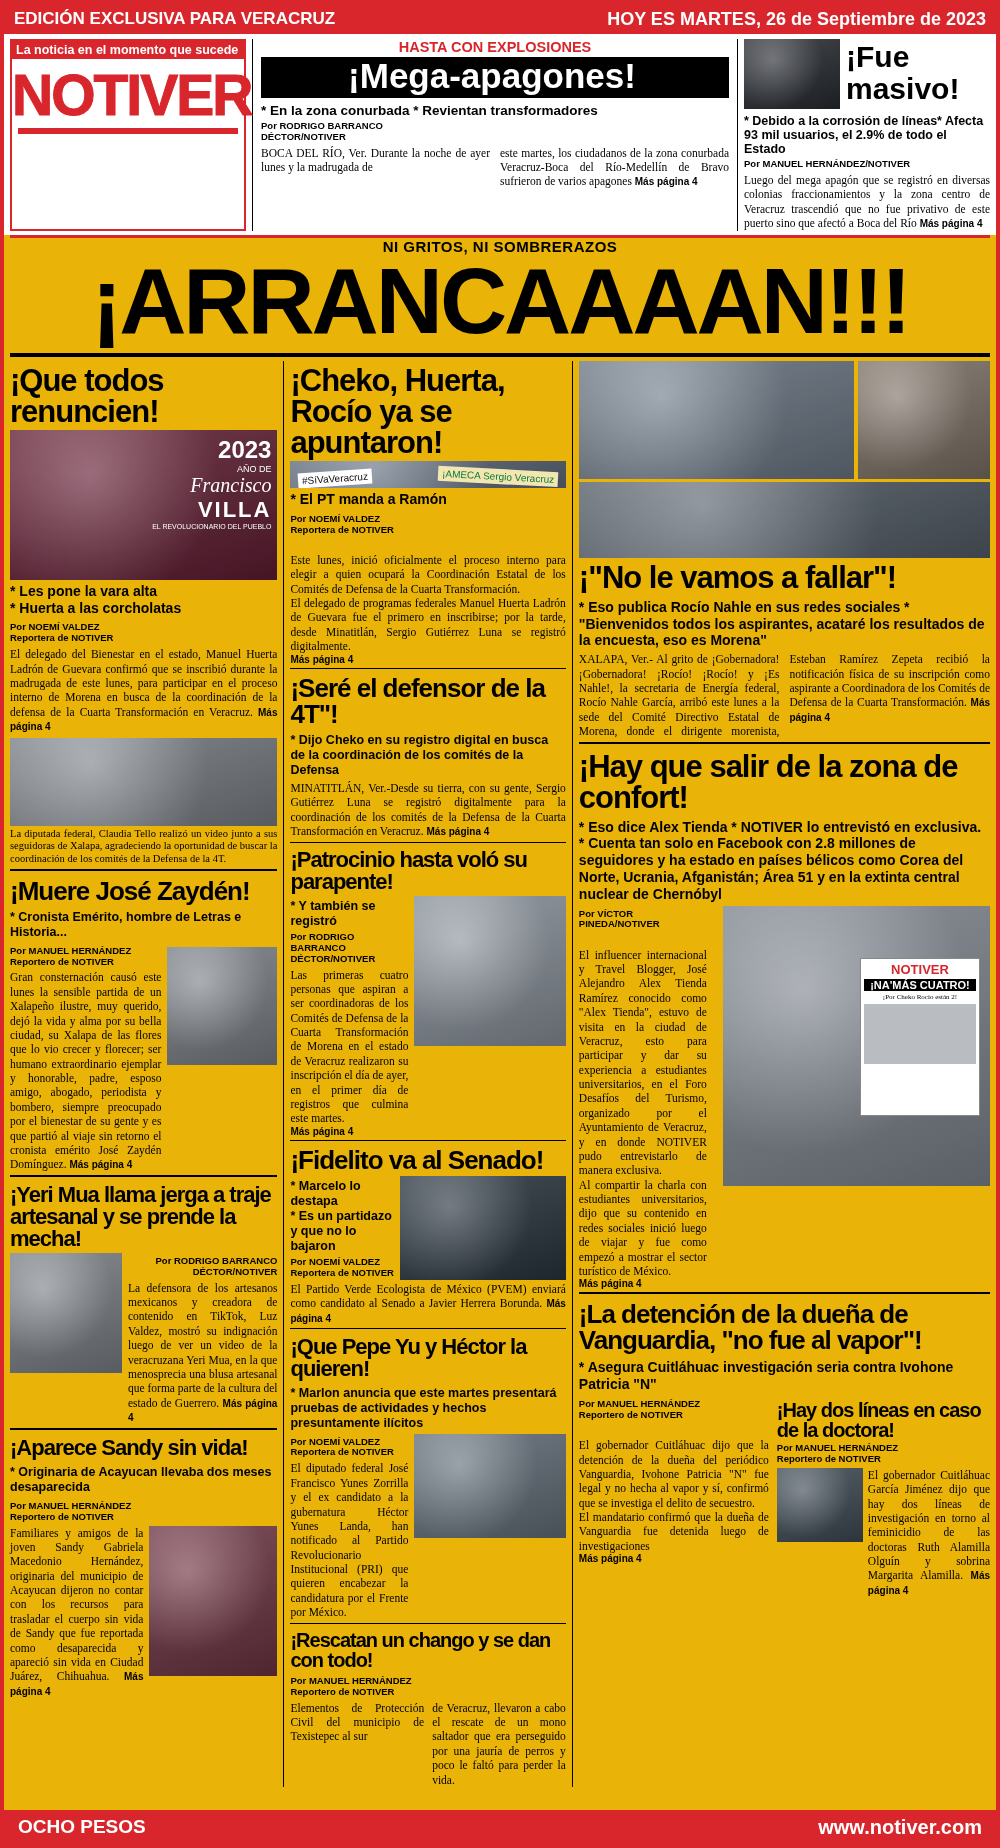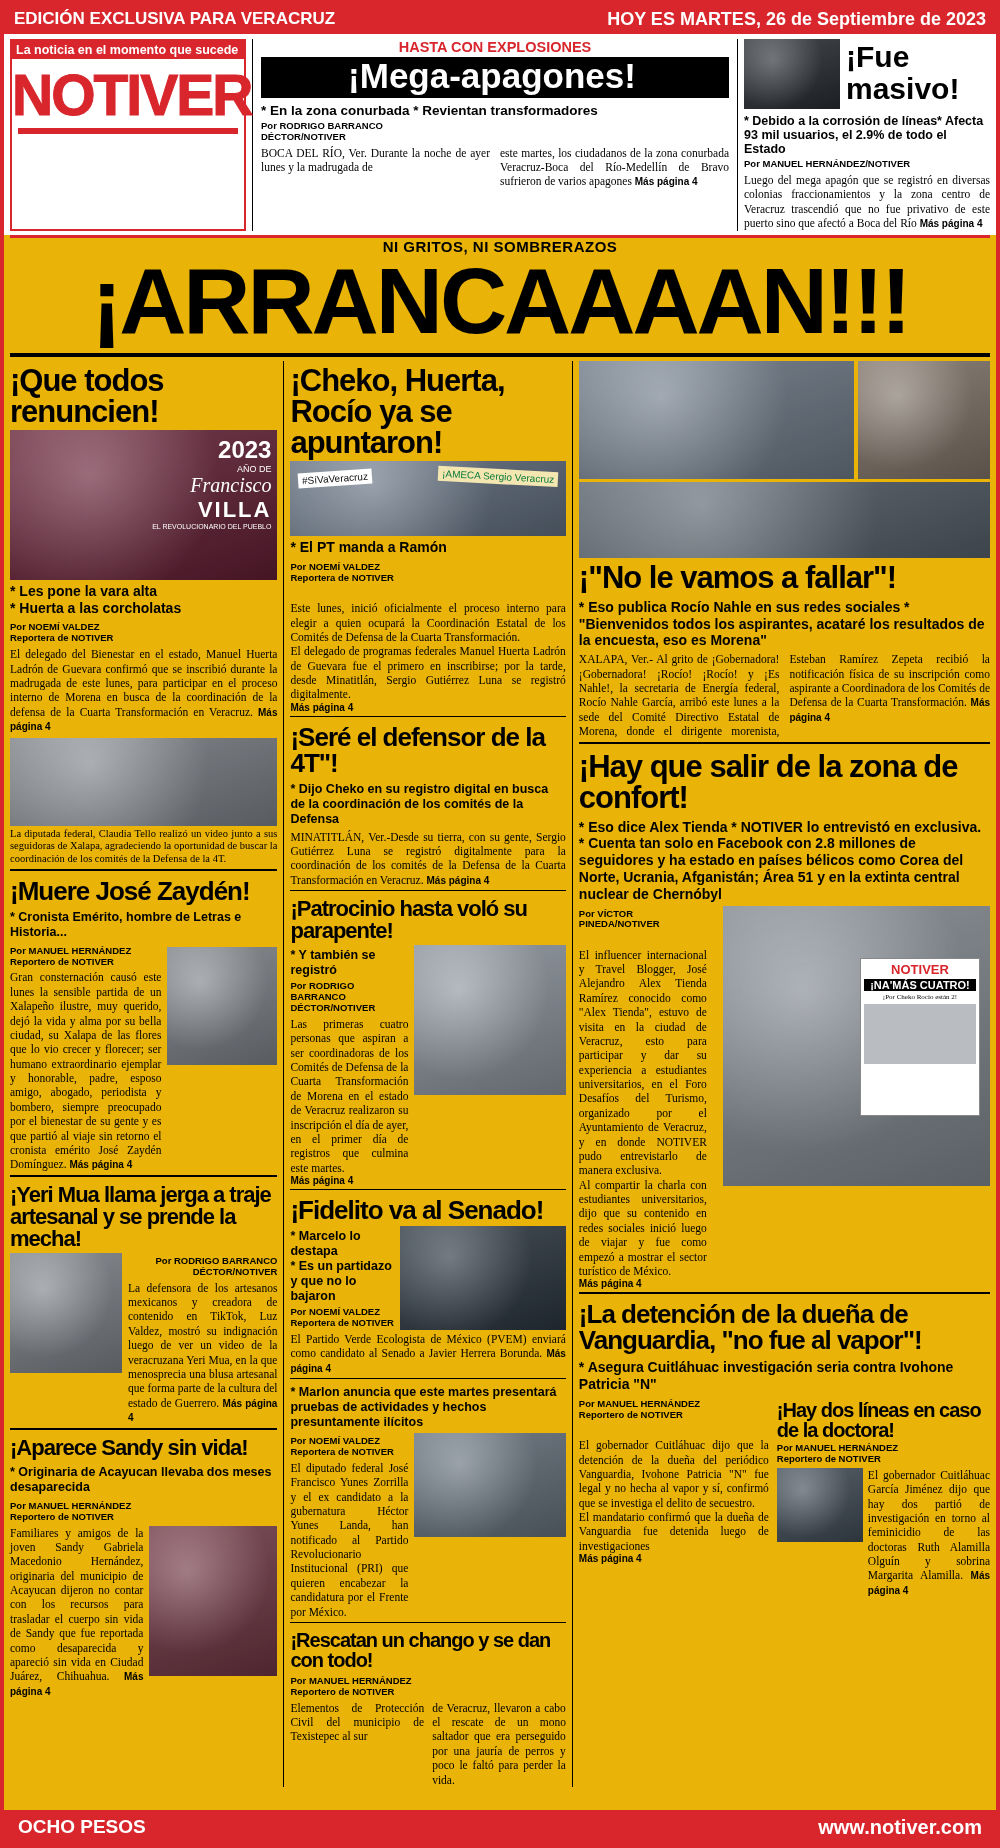--- a/index.html
+++ b/index.html
@@ -376,20 +376,21 @@
 Reportera de NOTIVER</div>
         </div>
         <div class="photo" style="flex:1;height:104px;background:#2e3a46"></div>
       </div>
       <div class="body-text">
         <span>El Partido Verde Ecologista de México (PVEM) enviará como candidato al Senado a Javier Herrera Borunda.</span>
         <span class="mas">Más página 4</span>
       </div>
 
       <div class="blackline"></div>
+      <h2 class="head xs">¡Que Pepe Yu y Héctor la quieren!</h2>
       <div class="bul sm">* Marlon anuncia que este martes presentará pruebas de actividades y hechos presuntamente ilícitos</div>
       <div class="row">
         <div style="width:118px;flex:none">
           <div class="byline" style="white-space:pre-line">Por NOEMÍ VALDEZ
 Reportera de NOTIVER</div>
           <div class="body-text">
             <span>El diputado federal José Francisco Yunes Zorrilla y el ex candidato a la gubernatura Héctor Yunes Landa, han notificado al Partido Revolucionario Institucional (PRI) que quieren encabezar la candidatura por el Frente por México.</span>
           </div>
         </div>
         <div class="photo" style="flex:1;height:104px;background:#6f7c88"></div>
@@ -455,21 +456,21 @@
           </div>
           <div class="mas">Más página 4</div>
         </div>
         <div style="flex:1">
           <h2 class="head xxs">¡Hay dos líneas en caso de la doctora!</h2>
           <div class="byline" style="white-space:pre-line">Por MANUEL HERNÁNDEZ
 Reportero de NOTIVER</div>
           <div class="row" style="gap:5px">
             <div class="photo" style="width:86px;height:74px;background:#46525e"></div>
             <div class="body-text" style="flex:1">
-              <span>El gobernador Cuitláhuac García Jiménez dijo que hay dos partió de investigación en torno al feminicidio de las doctoras Ruth Alamilla Olguín y sobrina Margarita Alamilla.</span>
+              <span>El gobernador Cuitláhuac García Jiménez dijo que hay dos líneas de investigación en torno al feminicidio de las doctoras Ruth Alamilla Olguín y sobrina Margarita Alamilla.</span>
               <span class="mas">Más página 4</span>
             </div>
           </div>
         </div>
       </div>
     </div>
   </div>
 
   <div class="footer">
     <span>OCHO PESOS</span>

